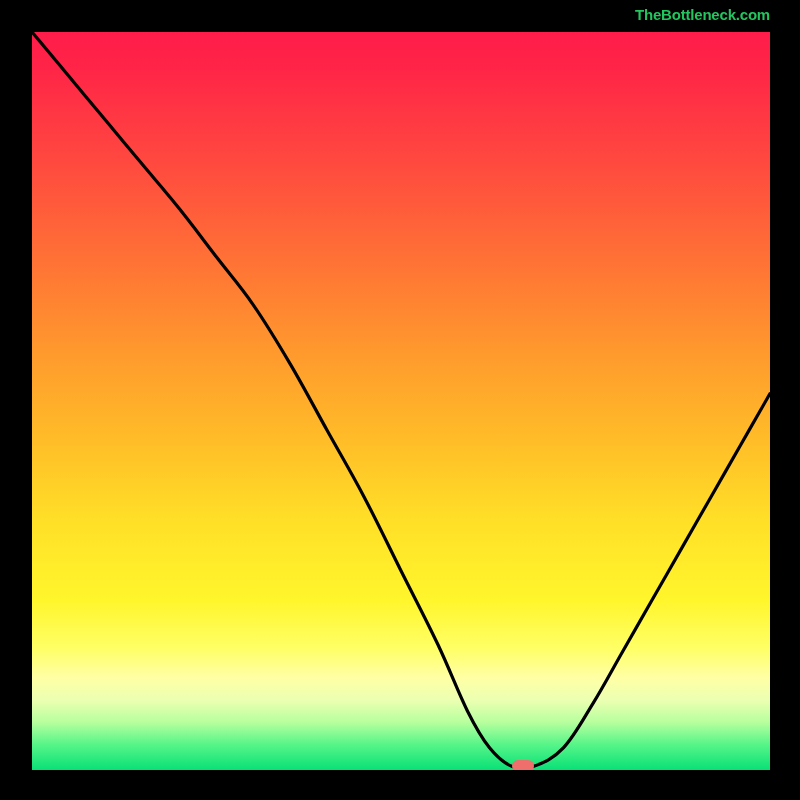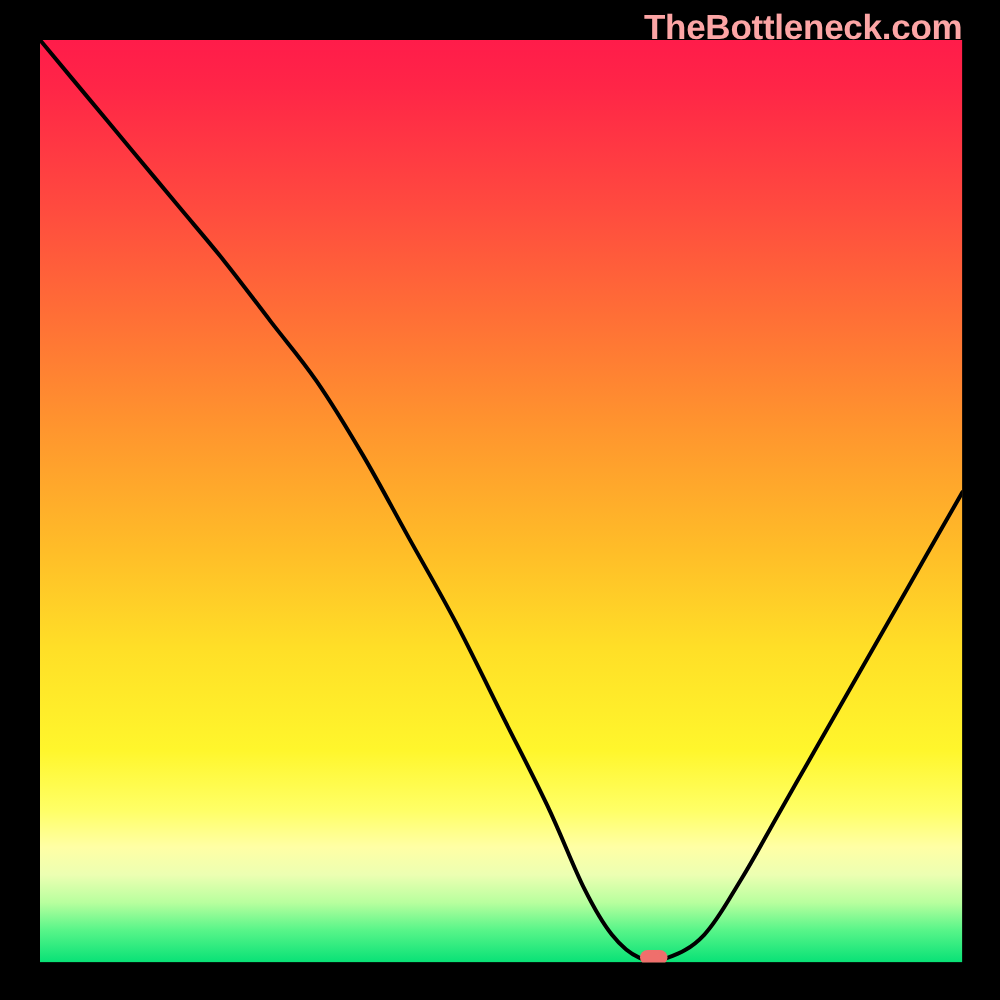--- a/index.html
+++ b/index.html
@@ -36,23 +36,23 @@
     left: 0;
     top: 0;
     width: 100%;
     height: 100%;
   }
   .watermark {
     position: absolute;
     top: 6px;
     right: 30px;
     font-family: Arial, Helvetica, sans-serif;
-    font-size: 28px;
+    font-size: 15px;
     font-weight: 600;
-    color: #fca5a5;
+    color: #22c55e;
     letter-spacing: -0.2px;
   }
   .marker {
     position: absolute;
     width: 22px;
     height: 12px;
     border-radius: 6px;
   }
 </style>
 </head>

